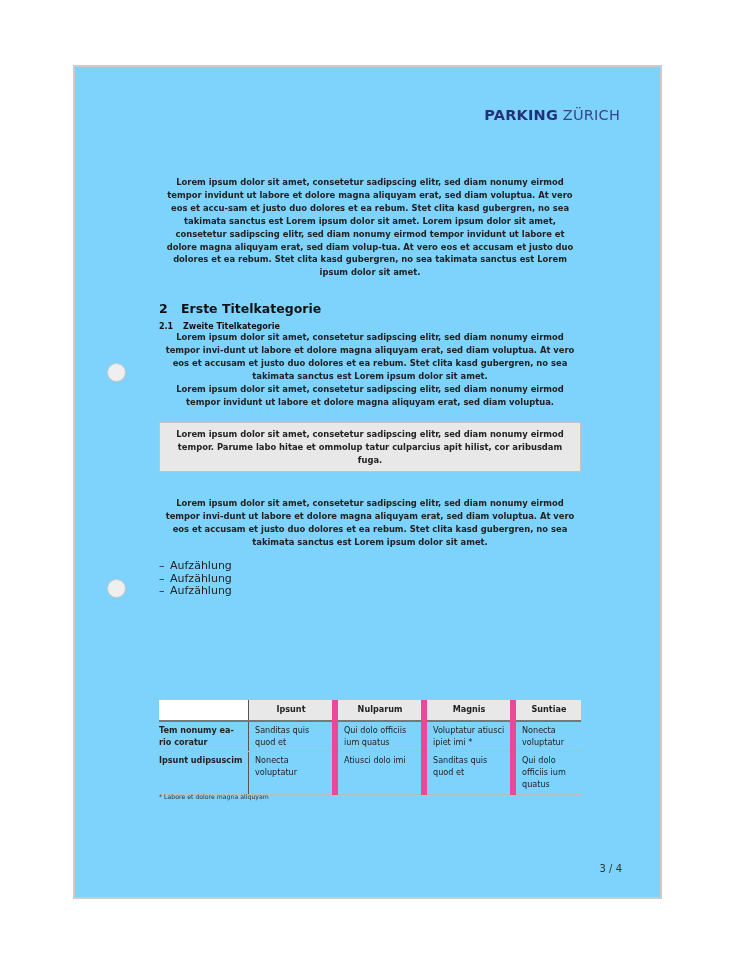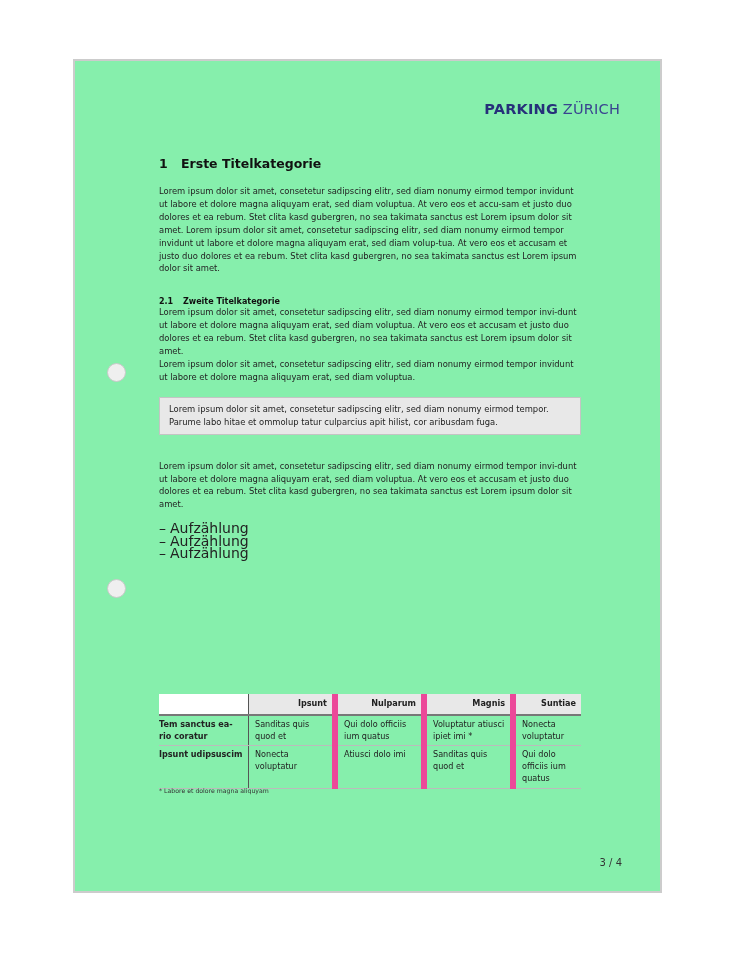--- a/index.html
+++ b/index.html
@@ -6,25 +6,25 @@
   body {
     width: 730px; height: 954px;
     background: #ffffff;
     font-family: "DejaVu Sans", sans-serif;
     position: relative;
     overflow: hidden;
     color: #1a1a1a;
   }
   .page {
     position: absolute;
-    left: 73px; top: 59px;
+    left: 73px; top: 65px;
     width: 589px; height: 834px;
     border: 2px solid #cccccc;
     box-sizing: border-box;
-    background: #86efac;
+    background: #7dd3fc;
   }
   .brand {
     position: absolute;
     right: 40px; top: 40px;
     font-size: 14.5px;
     color: #26307a;
     letter-spacing: 0.2px;
   }
   .brand b { font-weight: bold; }
   .brand span.light { font-weight: normal; color: #3a4490; }
@@ -38,51 +38,52 @@
     margin: 0; font-size: 12.5px; font-weight: bold;
     color: #111;
   }
   h1 .num { display: inline-block; width: 22px; }
   h2 {
     margin: 0; font-size: 8px; font-weight: bold; color: #111;
   }
   h2 .num { display: inline-block; width: 24px; }
   p {
     margin: 0; font-size: 8.4px; line-height: 12.9px; color: #222;
-    text-align: left;
+    text-align: center;
+    font-weight: bold;
   }
   .s1 p { margin-top: 14px; }
   .s2 { margin-top: 22px; }
-  .s2 h2 { margin-top: 15px; }
+  .s2 h2 { margin-top: 6px; }
   .s2 h2.h212 { margin-top: 14px; }
   .note {
     margin-top: 13px;
     background: #e8e8e8;
     border: 1px solid #c4c4c4;
     padding: 5px 9px;
   }
   .note p { font-size: 8.4px; line-height: 12.9px; }
   .s3 { margin-top: 25px; }
   .s3 p { margin-top: 13px; }
   ul.dash {
     list-style: none; margin: 11px 0 0 0; padding: 0;
-    font-size: 14px; line-height: 12.6px; color: #222;
+    font-size: 11px; line-height: 12.6px; color: #222;
   }
   ul.dash li .d { display: inline-block; width: 11px; }
 
   table.data {
     position: absolute;
     left: 84px; top: 633px;
     width: 422px;
     border-collapse: collapse;
     font-size: 8.1px; line-height: 11.7px; color: #222;
   }
   table.data th {
     background: #e8e8e8;
-    text-align: right; font-weight: bold;
+    text-align: center; font-weight: bold;
     padding: 3px 5px 3px 6px;
     border-bottom: 2px solid #777;
     height: 14px;
   }
   table.data th.corner { background: #fff; }
   table.data td {
     padding: 3px 5px 3px 6px; vertical-align: top;
     border-bottom: 1px solid #bbb;
   }
   table.data td.rowhead { font-weight: bold; padding-left: 0; }
@@ -109,27 +110,27 @@
 <body>
 
 <div class="page">
   <div class="brand">
     <b>PARKING</b>
     <span class="light">ZÜRICH</span>
   </div>
 
   <div class="content">
     <section class="s1">
-      <h1>
-        <span class="num">1</span><span>Erste Titelkategorie</span>
-      </h1>
       <p>Lorem ipsum dolor sit amet, consetetur sadipscing elitr, sed diam nonumy eirmod tempor invidunt ut labore et dolore magna aliquyam erat, sed diam voluptua. At vero eos et accu-sam et justo duo dolores et ea rebum. Stet clita kasd gubergren, no sea takimata sanctus est Lorem ipsum dolor sit amet. Lorem ipsum dolor sit amet, consetetur sadipscing elitr, sed diam nonumy eirmod tempor invidunt ut labore et dolore magna aliquyam erat, sed diam volup-tua. At vero eos et accusam et justo duo dolores et ea rebum. Stet clita kasd gubergren, no sea takimata sanctus est Lorem ipsum dolor sit amet.</p>
     </section>
 
     <section class="s2">
+      <h1>
+        <span class="num">2</span><span>Erste Titelkategorie</span>
+      </h1>
       <h2>
         <span class="num">2.1</span><span>Zweite Titelkategorie</span>
       </h2>
       <p>Lorem ipsum dolor sit amet, consetetur sadipscing elitr, sed diam nonumy eirmod tempor invi-dunt ut labore et dolore magna aliquyam erat, sed diam voluptua. At vero eos et accusam et justo duo dolores et ea rebum. Stet clita kasd gubergren, no sea takimata sanctus est Lorem ipsum dolor sit amet.</p>
       <p>Lorem ipsum dolor sit amet, consetetur sadipscing elitr, sed diam nonumy eirmod tempor invidunt ut labore et dolore magna aliquyam erat, sed diam voluptua.</p>
       <div class="note">
         <p>Lorem ipsum dolor sit amet, consetetur sadipscing elitr, sed diam nonumy eirmod tempor. Parume labo hitae et ommolup tatur culparcius apit hilist, cor aribusdam fuga.</p>
       </div>
     </section>
 
@@ -148,21 +149,21 @@
       <tr>
         <th class="corner sep" style="width:78px"></th>
         <th style="width:72px">Ipsunt</th>
         <th class="vsep" style="width:72px">Nulparum</th>
         <th class="vsep" style="width:72px">Magnis</th>
         <th class="vsep">Suntiae</th>
       </tr>
     </thead>
     <tbody>
       <tr>
-        <td class="rowhead sep">Tem sanctus ea-rio coratur</td>
+        <td class="rowhead sep">Tem nonumy ea-rio coratur</td>
         <td>Sanditas quis quod et</td>
         <td class="vsep">Qui dolo officiis ium quatus</td>
         <td class="vsep">Voluptatur atiusci ipiet imi *</td>
         <td class="vsep">Nonecta voluptatur</td>
       </tr>
       <tr>
         <td class="rowhead sep">Ipsunt udipsuscim</td>
         <td>Nonecta voluptatur</td>
         <td class="vsep">Atiusci dolo imi</td>
         <td class="vsep">Sanditas quis quod et</td>

